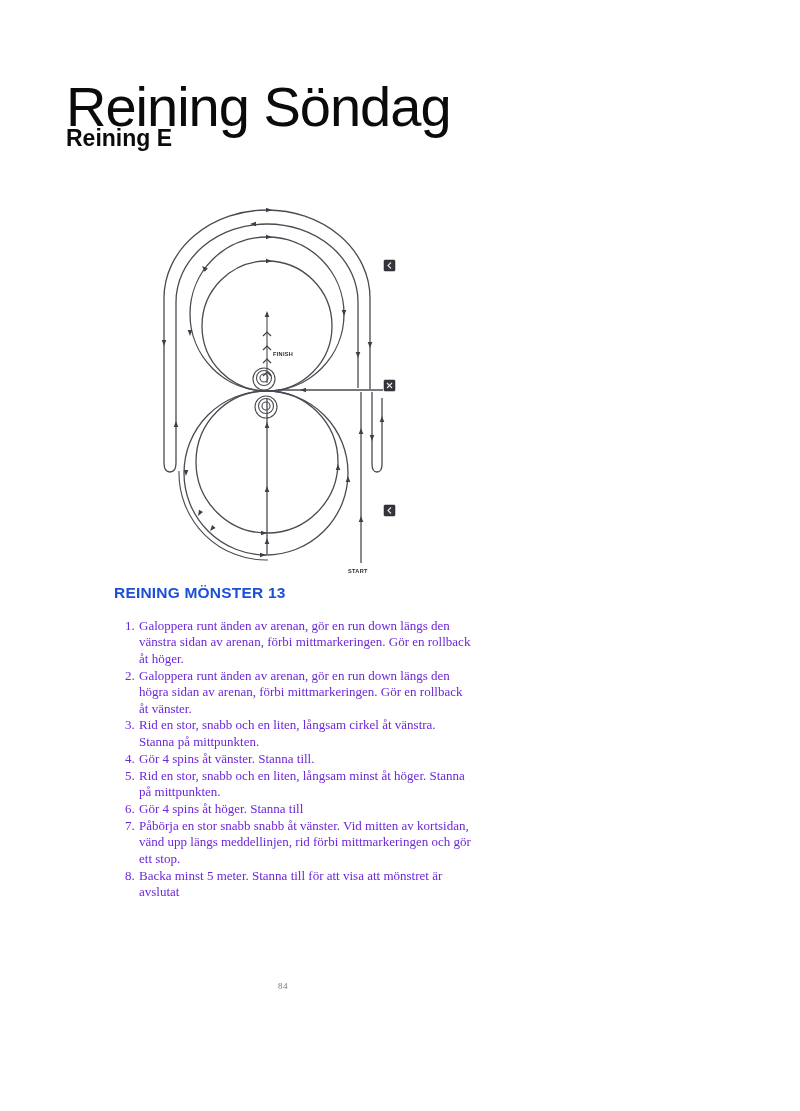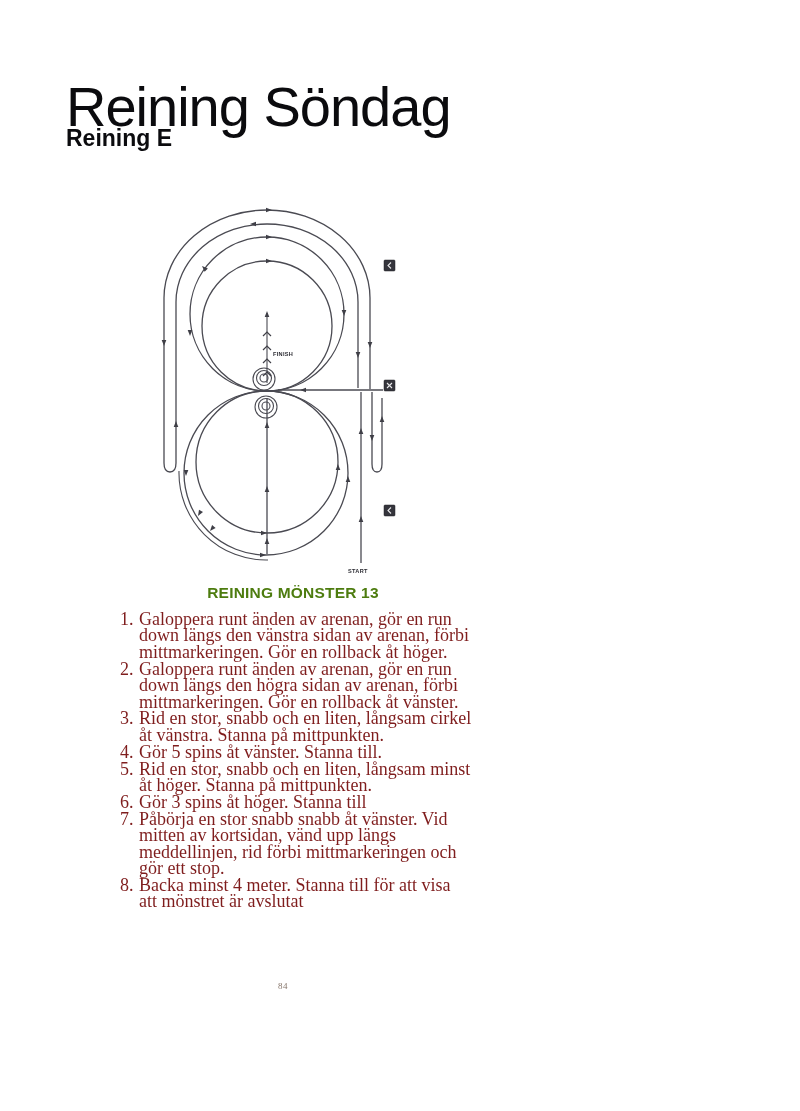--- a/index.html
+++ b/index.html
@@ -24,29 +24,28 @@
   }
   .diagram-wrap{
     position:absolute;left:150px;top:186px;width:270px;height:400px;
   }
   .pattern-block{
     position:absolute;left:114px;top:584px;width:358px;
   }
   .pattern-heading{
     font-family:"Liberation Sans", sans-serif;
     font-size:15.5px;font-weight:700;
-    color:#4d7c0f;
-    margin:0 0 9px 0;
+    color:#1d4ed8;
+    margin:0 0 16px 0;
     letter-spacing:0.2px;
-    text-align:center;
   }
   ol.pattern-steps{
     margin:0;padding:0 0 0 24px;
-    font-size:18px;line-height:16.4px;
-    color:#7f1d1d;
+    font-size:13px;line-height:16.4px;
+    color:#6d28d9;
   }
   ol.pattern-steps li{
     margin:0 0 0.5px 0;
     padding-left:1px;
   }
   .page-number{
     position:absolute;left:278px;top:981px;
     font-size:9px;color:#86756a;
     letter-spacing:0.5px;
     filter:blur(0.4px);
@@ -180,21 +179,21 @@
     <text class="tiny" x="198" y="387">START</text>
   </svg>
 </div>
 
 <div class="pattern-block">
   <h3 class="pattern-heading">REINING MÖNSTER 13</h3>
   <ol class="pattern-steps">
       <li>Galoppera runt änden av arenan, gör en run down längs den vänstra sidan av arenan, förbi mittmarkeringen. Gör en rollback åt höger.</li>
       <li>Galoppera runt änden av arenan, gör en run down längs den högra sidan av arenan, förbi mittmarkeringen. Gör en rollback åt vänster.</li>
       <li>Rid en stor, snabb och en liten, långsam cirkel åt vänstra. Stanna på mittpunkten.</li>
-      <li>Gör 5 spins åt vänster. Stanna till.</li>
+      <li>Gör 4 spins åt vänster. Stanna till.</li>
       <li>Rid en stor, snabb och en liten, långsam minst åt höger. Stanna på mittpunkten.</li>
-      <li>Gör 3 spins åt höger. Stanna till</li>
+      <li>Gör 4 spins åt höger. Stanna till</li>
       <li>Påbörja en stor snabb snabb åt vänster. Vid mitten av kortsidan, vänd upp längs meddellinjen, rid förbi mittmarkeringen och gör ett stop.</li>
-      <li>Backa minst 4 meter. Stanna till för att visa att mönstret är avslutat</li>
+      <li>Backa minst 5 meter. Stanna till för att visa att mönstret är avslutat</li>
     </ol>
 </div>
 
 <div class="page-number">84</div>
 
 </body></html>

